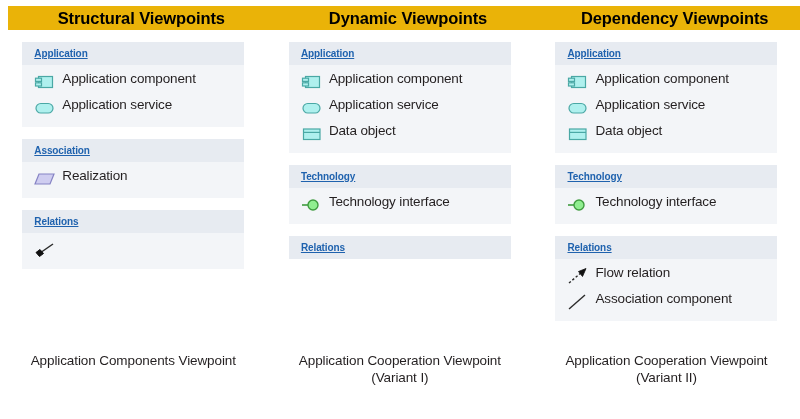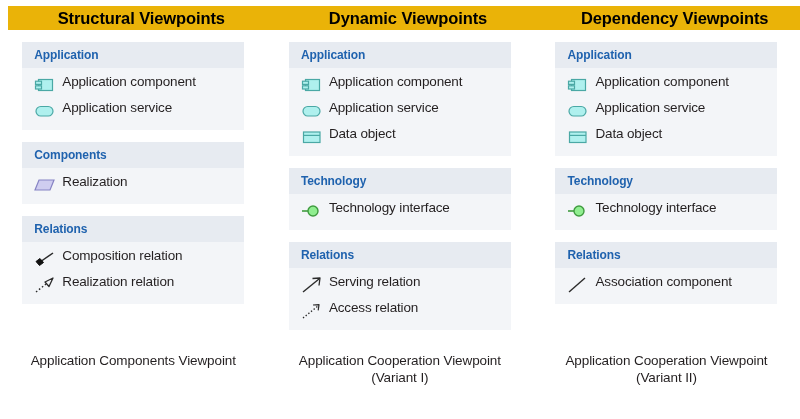--- a/index.html
+++ b/index.html
@@ -56,24 +56,25 @@
     background: transparent;
   }
 
   .section {
     width: 100%;
   }
   .section-title {
     background: #e7ebf1;
     color: #1f62ae;
     font-weight: bold;
-    font-size: 12px;
+    font-size: 10px;
     padding: 6px 0 6px 12px;
     box-sizing: border-box;
     letter-spacing: -0.1px;
+    text-decoration: underline;
   }
   .section-items {
     background: #f3f5f8;
     padding: 4px 0 6px 0;
   }
   .section-gap {
     height: 12px;
     background: #ffffff;
   }
 
@@ -150,21 +151,21 @@
                 <svg width="22" height="18" viewBox="0 0 22 18">
                   <rect x="2" y="4.5" width="17" height="9.5" rx="4.75" ry="4.75" fill="#aff0ee" stroke="#4aa8a5" stroke-width="1.2"></rect>
                 </svg>
               </span>
               <span class="item-label">Application service</span>
             </div>
           </div>
         </div>
         <div class="section-gap"></div>
         <div class="section">
-          <div class="section-title">Components</div>
+          <div class="section-title">Association</div>
           <div class="section-items">
             <div class="item">
               <span class="item-icon">
                 <svg width="22" height="18" viewBox="0 0 22 18">
                   <polygon points="5,4 20,4 16,14 1,14" fill="#cfcdf0" stroke="#8683c4" stroke-width="1.2"></polygon>
                 </svg>
               </span>
               <span class="item-label">Realization</span>
             </div>
           </div>
@@ -173,30 +174,20 @@
         <div class="section">
           <div class="section-title">Relations</div>
           <div class="section-items">
             <div class="item">
               <span class="item-icon">
                 <svg width="22" height="18" viewBox="0 0 22 18">
                   <line x1="6" y1="12" x2="19" y2="3" stroke="#2b2b2b" stroke-width="1.5"></line>
                   <polygon points="2,11.5 6,8.5 9.5,12.5 5.5,15.5" fill="#111111" stroke="#111111" stroke-width="1"></polygon>
                 </svg>
               </span>
-              <span class="item-label">Composition relation</span>
-            </div>
-            <div class="item">
-              <span class="item-icon">
-                <svg width="22" height="18" viewBox="0 0 22 18">
-                  <line x1="2" y1="16" x2="12" y2="8" stroke="#2b2b2b" stroke-width="1.4" stroke-dasharray="1.6,2.2"></line>
-                  <polygon points="19,2 11,6 15,10.5" fill="none" stroke="#2b2b2b" stroke-width="1.3" stroke-linejoin="round"></polygon>
-                </svg>
-              </span>
-              <span class="item-label">Realization relation</span>
             </div>
           </div>
         </div>
       </div>
     </div>
     <div class="column">
       <div class="panel">
         <div class="section">
           <div class="section-title">Application</div>
           <div class="section-items">
@@ -240,40 +231,20 @@
                   <circle cx="12" cy="9" r="5" fill="#90ee90" stroke="#3f9b3f" stroke-width="1.4"></circle>
                 </svg>
               </span>
               <span class="item-label">Technology interface</span>
             </div>
           </div>
         </div>
         <div class="section-gap"></div>
         <div class="section">
           <div class="section-title">Relations</div>
-          <div class="section-items">
-            <div class="item">
-              <span class="item-icon">
-                <svg width="22" height="18" viewBox="0 0 22 18">
-                  <line x1="2" y1="16" x2="18" y2="3" stroke="#2b2b2b" stroke-width="1.4"></line>
-                  <polyline points="11.5,2.5 19,2 18,9.5" fill="none" stroke="#2b2b2b" stroke-width="1.3" stroke-linejoin="round"></polyline>
-                </svg>
-              </span>
-              <span class="item-label">Serving relation</span>
-            </div>
-            <div class="item">
-              <span class="item-icon">
-                <svg width="22" height="18" viewBox="0 0 22 18">
-                  <line x1="2" y1="16" x2="17" y2="4" stroke="#2b2b2b" stroke-width="1.3" stroke-dasharray="1.4,2"></line>
-                  <polyline points="12,3 18,2.6 17.2,8.4" fill="none" stroke="#2b2b2b" stroke-width="1.2" stroke-linejoin="round"></polyline>
-                </svg>
-              </span>
-              <span class="item-label">Access relation</span>
-            </div>
-          </div>
         </div>
       </div>
     </div>
     <div class="column">
       <div class="panel">
         <div class="section">
           <div class="section-title">Application</div>
           <div class="section-items">
             <div class="item">
               <span class="item-icon">
@@ -316,20 +287,29 @@
                 </svg>
               </span>
               <span class="item-label">Technology interface</span>
             </div>
           </div>
         </div>
         <div class="section-gap"></div>
         <div class="section">
           <div class="section-title">Relations</div>
           <div class="section-items">
+            <div class="item">
+              <span class="item-icon">
+                <svg width="22" height="18" viewBox="0 0 22 18">
+                  <line x1="2" y1="16" x2="15" y2="5" stroke="#2b2b2b" stroke-width="1.4" stroke-dasharray="2.4,2"></line>
+                  <polygon points="19,1.5 11.5,4.5 15.5,9.5" fill="#111111" stroke="#111111" stroke-width="0.8" stroke-linejoin="round"></polygon>
+                </svg>
+              </span>
+              <span class="item-label">Flow relation</span>
+            </div>
             <div class="item">
               <span class="item-icon">
                 <svg width="22" height="18" viewBox="0 0 22 18">
                   <line x1="2" y1="16" x2="18" y2="2" stroke="#2b2b2b" stroke-width="1.4"></line>
                 </svg>
               </span>
               <span class="item-label">Association component</span>
             </div>
           </div>
         </div>

